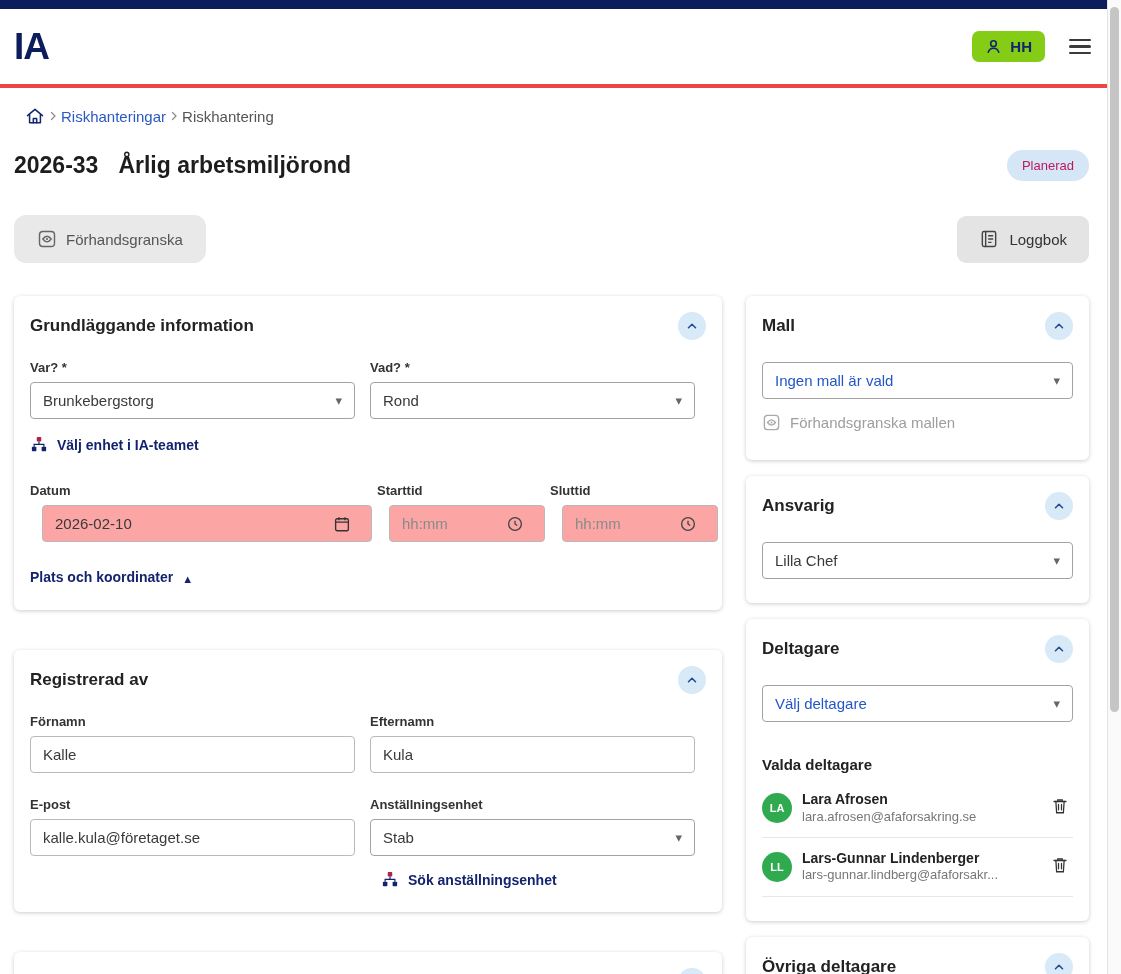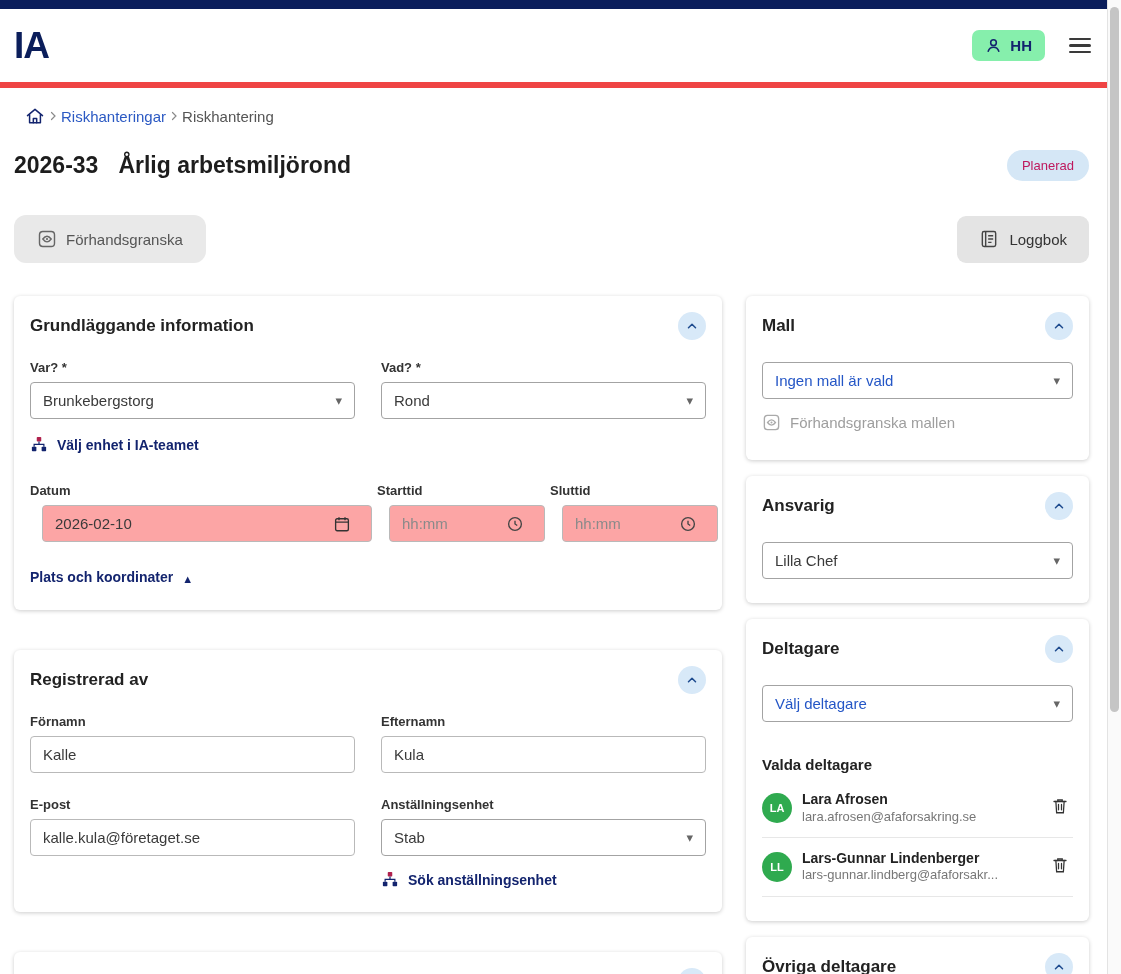--- a/index.html
+++ b/index.html
@@ -1,24 +1,24 @@
 <!DOCTYPE html>
 <html><head>
 <meta charset="utf-8">
 <style>
   * { margin:0; padding:0; box-sizing:border-box; }
   html,body { width:1121px; height:974px; }
   body { font-family:"Liberation Sans","DejaVu Sans",sans-serif; background:#fff; color:#222; overflow:hidden; }
   .page { position:relative; width:1121px; height:974px; overflow:hidden; background:#fff; }
 
   .topbar { height:9px; width:1107px; background:#0b1e5b; }
-  .header { height:79px; display:flex; align-items:center; padding:0 30px 0 14px; border-bottom:6px solid #ef4444; }
+  .header { height:79px; display:flex; align-items:center; padding:0 30px 0 14px; border-bottom:4px solid #ef4444; }
   .logo { font-size:37px; font-weight:800; color:#0b1e5b; letter-spacing:-1px; cursor:pointer; }
   .header-right { margin-left:auto; display:flex; align-items:center; gap:24px; }
-  .user-pill { display:flex; align-items:center; gap:8px; background:#86efac; border-radius:7px; padding:7px 13px; color:#13246e; font-weight:600; font-size:15px; cursor:pointer; }
+  .user-pill { display:flex; align-items:center; gap:8px; background:#84cc16; border-radius:7px; padding:7px 13px; color:#13246e; font-weight:600; font-size:15px; cursor:pointer; }
   .hamburger { width:22px; display:flex; flex-direction:column; gap:4px; cursor:pointer; padding:3px 0; }
   .hamburger span { height:2.5px; background:#3a3a3a; border-radius:2px; }
 
   .breadcrumb { display:flex; align-items:center; gap:2px; padding:18px 0 0 25px; font-size:15px; }
   .breadcrumb .link { color:#2b59c3; cursor:pointer; text-decoration:none; }
   .breadcrumb .current { color:#555; }
   .home-btn { display:flex; cursor:pointer; }
 
   .title-row { display:flex; align-items:center; padding:24px 32px 0 14px; }
   .page-id, .page-title { font-size:23px; font-weight:700; color:#1d1d1d; }
@@ -34,21 +34,21 @@
   .content { display:flex; gap:24px; padding:33px 0 0 14px; align-items:flex-start; }
   .main-col { width:708px; display:flex; flex-direction:column; gap:40px; }
   .side-col { width:343px; display:flex; flex-direction:column; gap:16px; }
 
   .card { background:#fff; border-radius:6px; box-shadow:0 1px 4px rgba(0,0,0,.20); padding:16px 16px 24px; }
   .card-head { display:flex; align-items:flex-start; justify-content:space-between; }
   .card-title { font-size:17px; font-weight:700; color:#222; padding-top:4px; }
   .collapse-btn { width:28px; height:28px; border-radius:50%; background:#d8e9f8; border:none; display:flex; align-items:center; justify-content:center; cursor:pointer; flex:none; }
 
   label.fld { display:block; font-size:13px; font-weight:700; color:#333; margin-bottom:7px; }
-  .grid2 { display:grid; grid-template-columns:325px 325px; column-gap:26px; margin-top:20px; }
+  .grid2 { display:grid; grid-template-columns:325px 325px; column-gap:15px; margin-top:20px; }
   .date-row { display:grid; grid-template-columns:330px 156px 156px; column-gap:17px; margin-top:26px; }
 
   .select { height:37px; border:1px solid #a3a3a3; border-radius:4px; background:#fff; display:flex; align-items:center; padding:0 12px; font-size:15px; color:#3a3a3a; cursor:pointer; }
   .select .caret { margin-left:auto; color:#666; font-size:13px; padding-left:8px; }
   .select.blue .val { color:#2456c6; }
 
   .input-wrap { position:relative; }
   .input-wrap input { width:100%; height:37px; border:1px solid #b9b9b9; border-radius:4px; padding:0 36px 0 12px; font-size:15px; color:#3a3a3a; font-family:inherit; background:#fca5a5;margin-left:12px; }
   .input-wrap input::placeholder { color:#8a8a8a; }
   .input-wrap .end-icon { position:absolute; right:9px; top:50%; transform:translateY(-50%); display:flex; cursor:pointer; }

